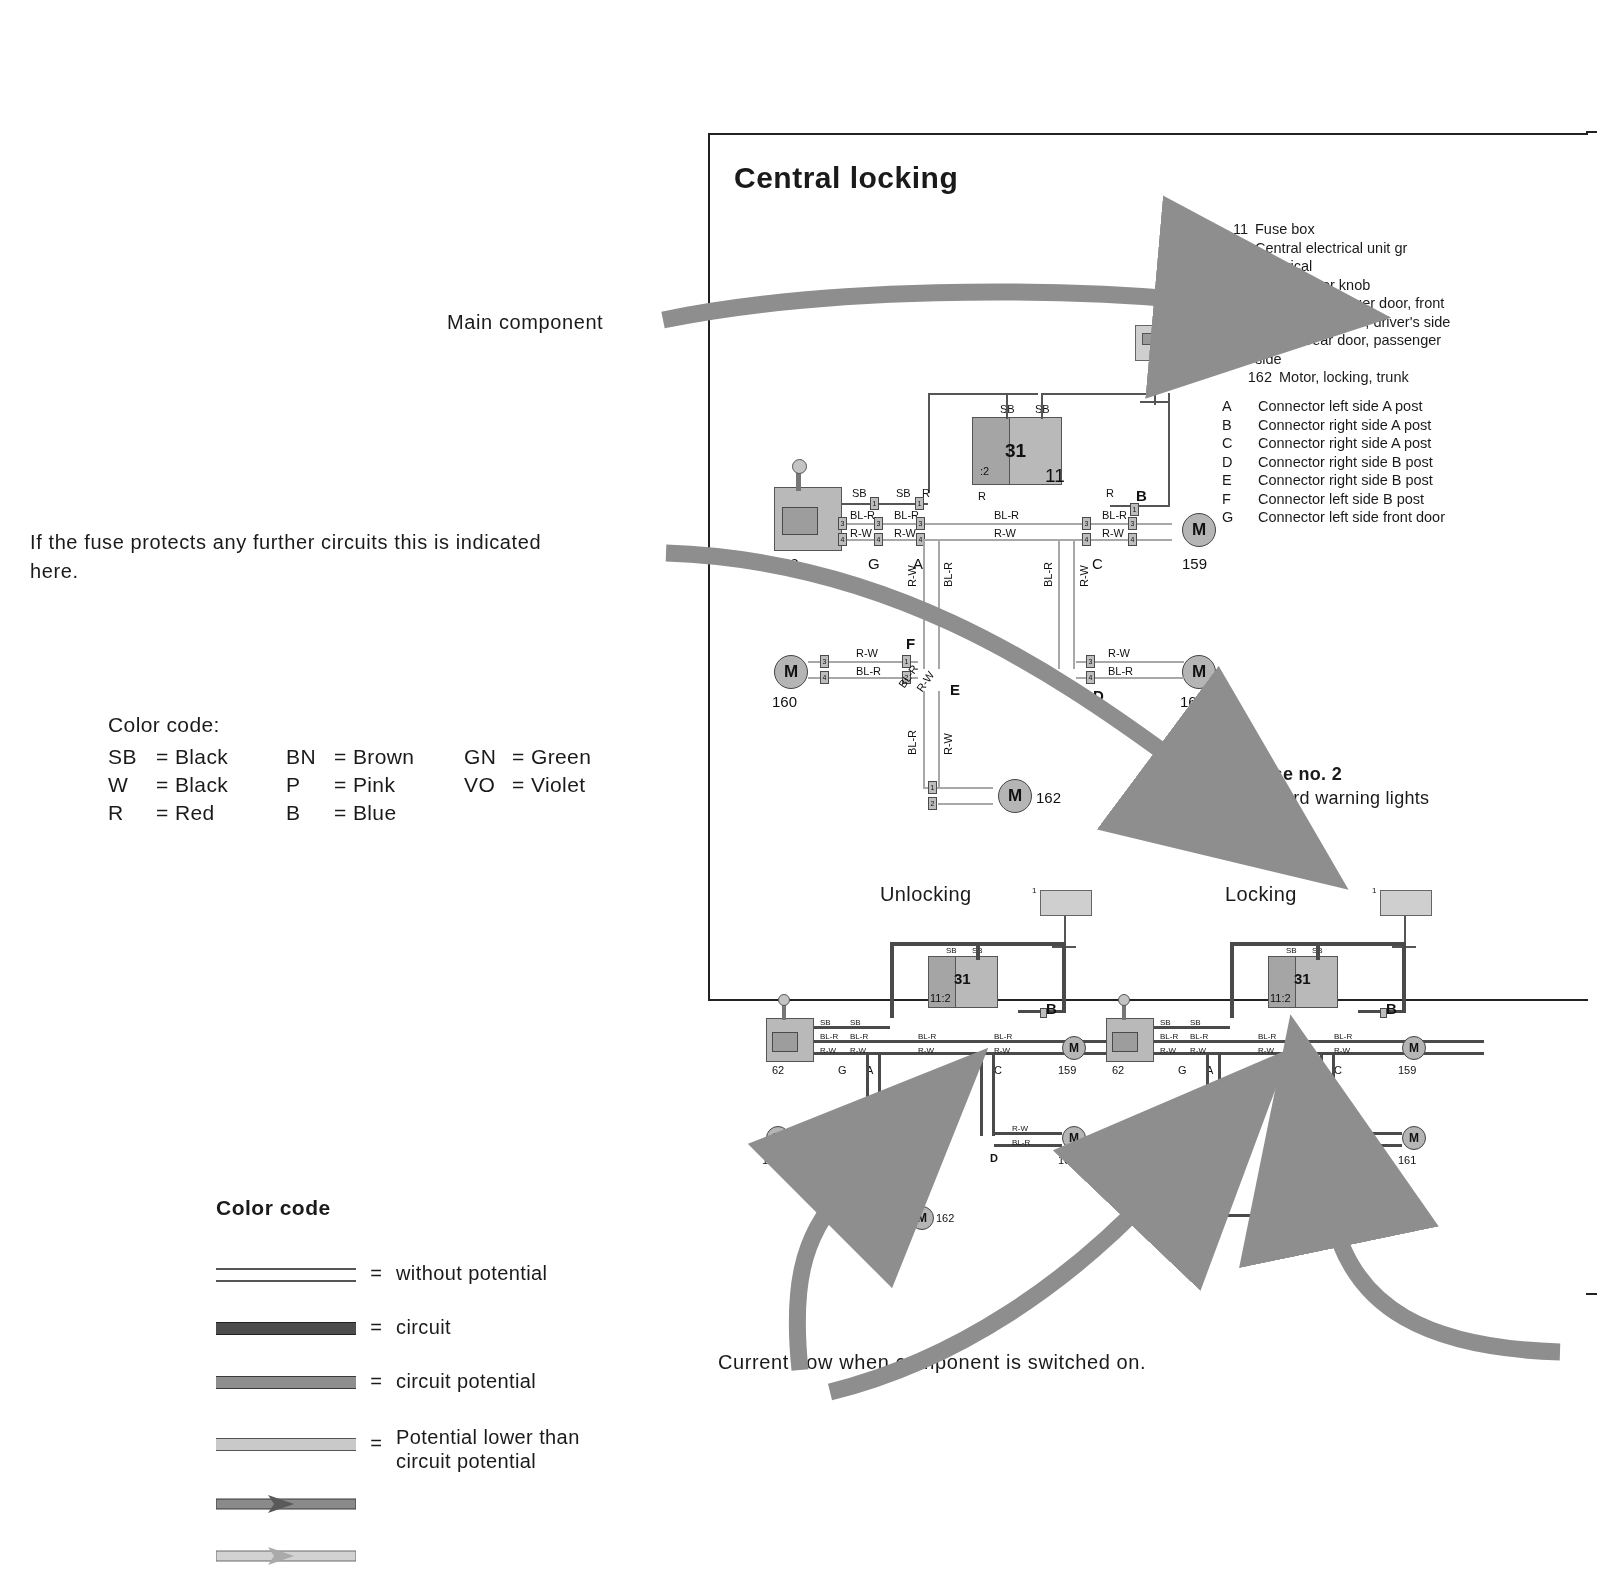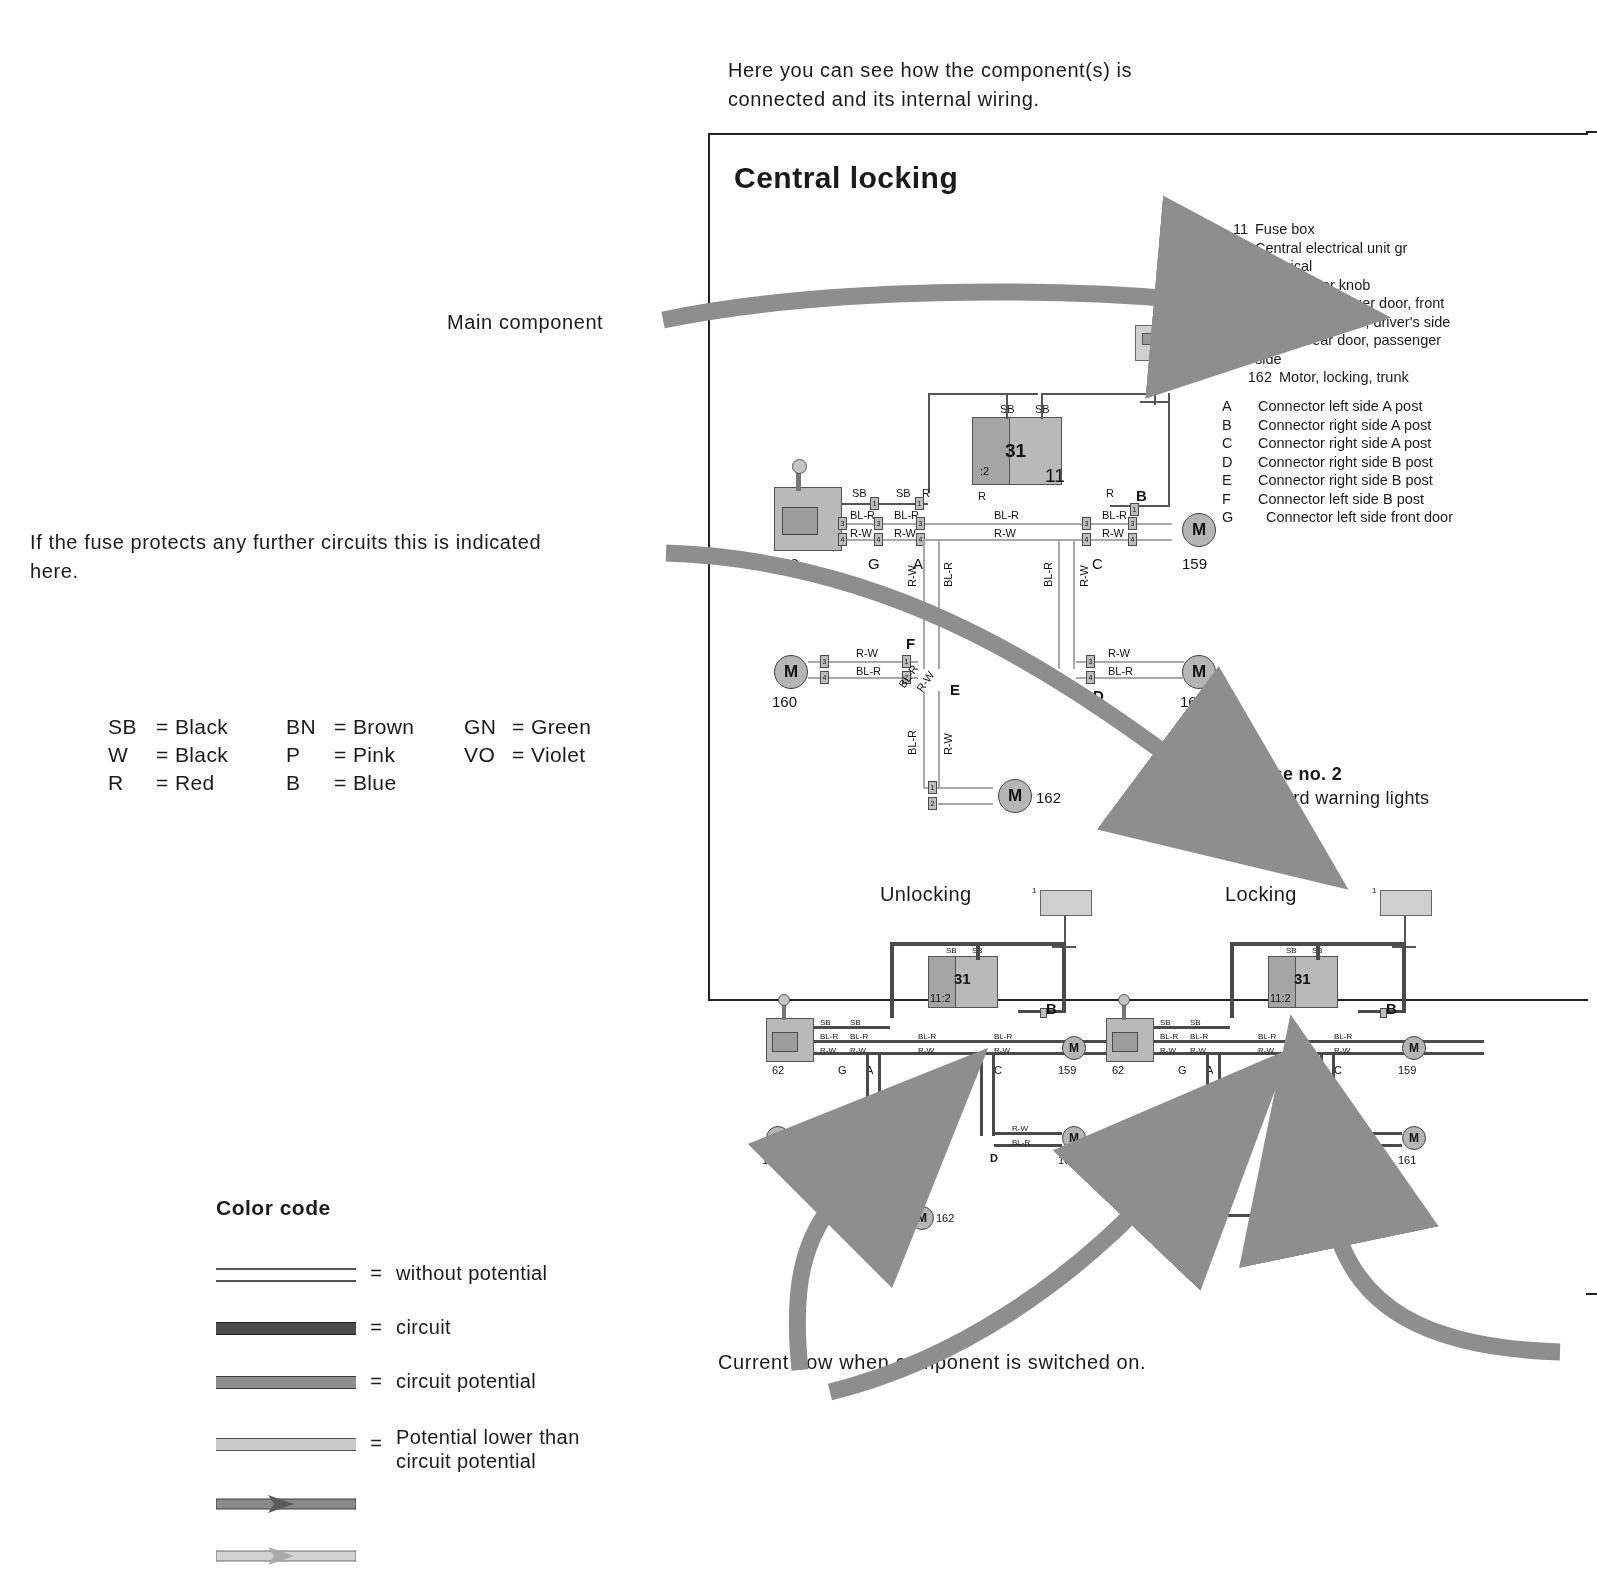--- a/index.html
+++ b/index.html
@@ -240,31 +240,30 @@
     width: 1597px;
     height: 1581px;
     pointer-events: none;
   }
 </style>
 </head>
 <body>
 
 <div id="page">
 
-  <div class="abs anno" style="left:728px; top:56px; white-space:pre-line;">Here you can see how the component(s) is
-connected and its internal wiring.</div>
 
   <div class="abs anno" style="left:447px; top:308px;">Main component</div>
 
   <div class="abs anno" style="left:30px; top:528px; white-space:pre-line;">If the fuse protects any further circuits this is indicated
 here.</div>
 
   <div class="abs anno" style="left:718px; top:1348px;">Current flow when component is switched on.</div>
 
   <div class="abs" id="colorcode">
+    <div class="cc-title">Color code:</div>
     <table>
       <tbody>
           <tr>
         <td class="code">SB</td>
         <td class="eq">= Black</td>
         <td class="code">BN</td>
         <td class="eq">= Brown</td>
         <td class="code">GN</td>
         <td class="eq">= Green</td>
       </tr>
@@ -363,21 +362,21 @@
       <span class="row" style="padding-left:16px;"><span class="num w3">162</span><span>Motor, locking, trunk</span></span>
     </div>
 
     <div class="leglist" style="left:512px; top:262px;">
       <span class="row"><span class="lt">A</span><span style="margin-left:14px;">Connector left side A  post</span></span>
       <span class="row"><span class="lt">B</span><span style="margin-left:14px;">Connector right side A post</span></span>
       <span class="row"><span class="lt">C</span><span style="margin-left:14px;">Connector right side A post</span></span>
       <span class="row"><span class="lt">D</span><span style="margin-left:14px;">Connector right side B post</span></span>
       <span class="row"><span class="lt">E</span><span style="margin-left:14px;">Connector right side B post</span></span>
       <span class="row"><span class="lt">F</span><span style="margin-left:14px;">Connector left side B post</span></span>
-      <span class="row"><span class="lt">G</span><span style="margin-left:22px;">Connector left side front door</span></span>
+      <span class="row"><span class="lt">G</span><span style="margin-left:14px;">Connector left side front door</span></span>
     </div>
 
     <div class="abs" style="left:0; top:0; width:880px; height:720px;">
 
       <div class="boxlight" style="left:425px; top:190px; width:66px; height:36px;"></div>
       <div class="abs" style="left:432px; top:198px; width:10px; height:10px; background:#9a9a9a; border:1px solid #555;"></div>
       <div class="abs" style="left:474px; top:198px; width:10px; height:10px; background:#9a9a9a; border:1px solid #555;"></div>
       <div class="wire v" style="left:444px; top:226px; height:42px;"></div>
       <div class="wire h" style="left:430px; top:266px; width:28px;"></div>
 

